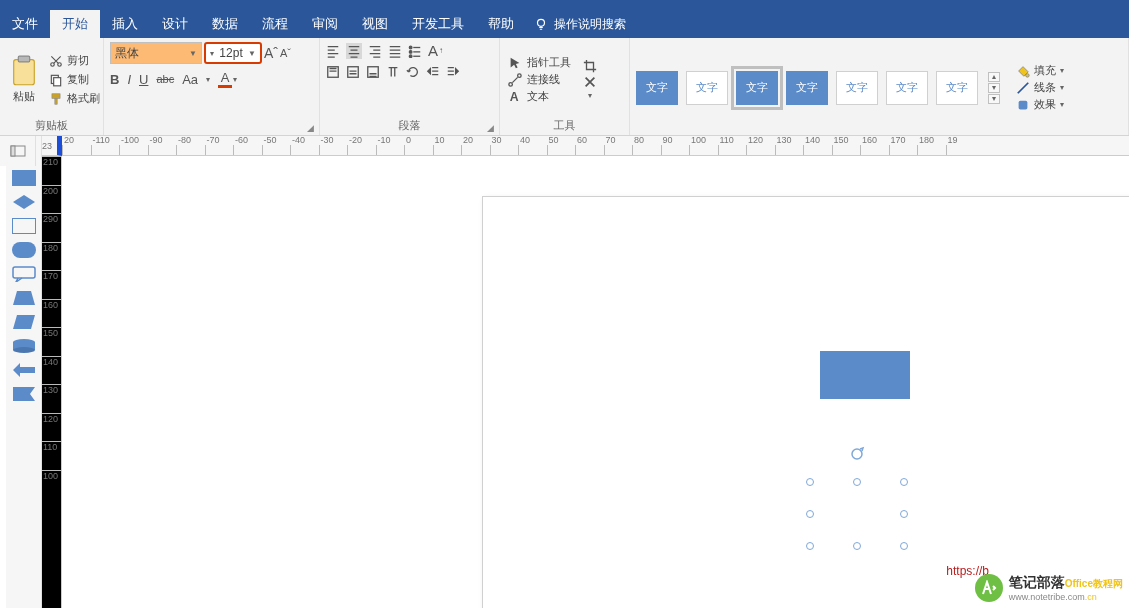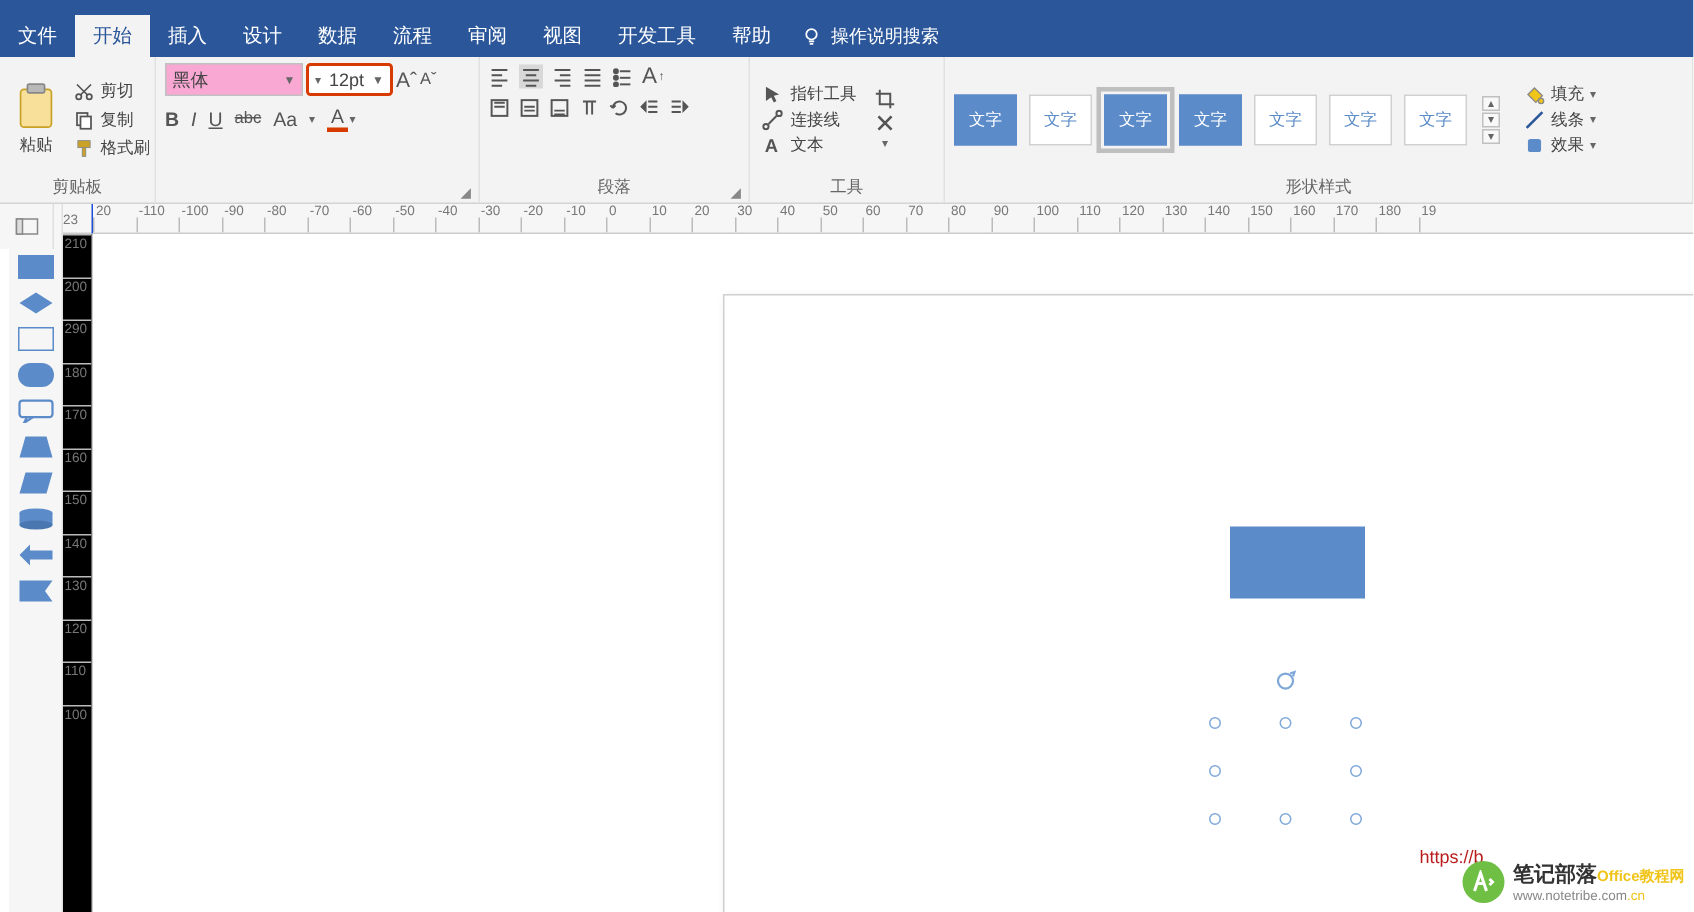--- a/index.html
+++ b/index.html
@@ -26,21 +26,21 @@
   .clip-paste { display: flex; flex-direction: column; align-items: center; gap: 2px; padding: 2px 4px; cursor: pointer; }
   .clip-paste svg { width: 28px; height: 32px; }
   .clip-paste span { font-size: 11px; }
   .clip-side { display: flex; flex-direction: column; gap: 2px; }
   .clip-side .btn { display: flex; align-items: center; gap: 4px; font-size: 11px; padding: 1px 3px; cursor: pointer; white-space: nowrap; }
   .clip-side svg { width: 14px; height: 14px; }
 
   
   .font-body { flex-direction: column; align-items: flex-start; gap: 6px; }
   .font-row1 { display: flex; align-items: center; gap: 2px; }
-  .font-name { width: 92px; height: 22px; border: 1px solid #c0c0c0; background: #f9a8d4; display: flex; align-items: center; padding: 0 4px; font-size: 12px; justify-content: space-between; }
+  .font-name { width: 92px; height: 22px; border: 1px solid #c0c0c0; background: #fdba74; display: flex; align-items: center; padding: 0 4px; font-size: 12px; justify-content: space-between; }
   .font-size { width: 58px; height: 22px; border: 2px solid #d83b01; border-radius: 3px; background: #fff; display: flex; align-items: center; padding: 0 4px; font-size: 12px; justify-content: space-between; }
   .caret { font-size: 8px; color: #666; }
   .font-row2 { display: flex; align-items: center; gap: 8px; font-size: 13px; }
   .ico-btn { cursor: pointer; color: #555; display: inline-flex; align-items: center; gap: 1px; }
   .ico-btn.small svg { width: 14px; height: 14px; }
   .font-color-btn { display: inline-flex; align-items: center; gap: 1px; }
   .font-color-btn .swatch { width: 14px; height: 3px; background: #d83b01; }
 
   
   .para-body { flex-direction: column; gap: 6px; align-items: flex-start; }
@@ -70,21 +70,21 @@
   .stencil { width: 36px; background: #f6f6f6; border-right: 1px solid #e0e0e0; display: flex; flex-direction: column; align-items: center; gap: 8px; padding-top: 34px; }
   .stencil-hdr { position: absolute; top: 0; left: 0; width: 36px; height: 30px; display:flex; align-items:center; justify-content:center; border-right:1px solid #e0e0e0; background:#f6f6f6;}
   .stencil .shape { width: 24px; height: 16px; cursor: pointer; }
 
   .canvas-area { flex: 1; position: relative; background: #fff; overflow: hidden; }
   .h-ruler { position: absolute; top: 0; left: 20px; right: 0; height: 20px; background: #f6f6f6; border-bottom: 1px solid #ccc; display: flex; align-items: flex-end; font-size: 9px; color: #777; overflow: hidden; }
   .h-ruler .tick { width: 28.5px; flex: 0 0 28.5px; border-left: 1px solid #bbb; height: 10px; position: relative; }
   .h-ruler .tick span { position: absolute; top: -10px; left: 1px; white-space: nowrap; }
   .v-ruler { position: absolute; top: 20px; left: 0; width: 20px; bottom: 0; background: #000000; border-right: 1px solid #ccc; display: flex; flex-direction: column; font-size: 9px; color: #777; overflow: hidden; }
   .v-ruler .tick { height: 28.5px; flex: 0 0 28.5px; border-top: 1px solid #bbb; writing-mode: horizontal-tb; padding-left: 1px; }
-  .ruler-corner { position: absolute; top: 0; left: 0; width: 20px; height: 20px; background: #f6f6f6; border-right: 1px solid #1d4ed8; border-bottom: 1px solid #ccc; font-size:9px; color:#777; line-height:20px;}
+  .ruler-corner { position: absolute; top: 0; left: 0; width: 20px; height: 20px; background: #f6f6f6; border-right: 5px solid #1d4ed8; border-bottom: 1px solid #ccc; font-size:9px; color:#777; line-height:20px;}
 
   .page { position: absolute; top: 60px; left: 440px; width: 680px; height: 540px; background: #fff; border: 1px solid #d0d0d0; box-shadow: 2px 2px 6px rgba(0,0,0,0.1); }
 
   .shape-rect { position: absolute; background: #5b8bc9; color: #fff; display: flex; align-items: center; justify-content: center; font-size: 13px; }
   .shape-diamond { position: absolute; width: 72px; height: 48px; }
   .shape-diamond .txt { position: absolute; inset: 0; display: flex; align-items: center; justify-content: center; color: #fff; font-size: 12px; }
   .sel-handle { position: absolute; width: 8px; height: 8px; border-radius: 50%; background: #fff; border: 1.5px solid #7fa8d9; }
   .rotate-handle { position: absolute; width: 16px; height: 16px; }
 
   .watermark { position: absolute; right: 6px; bottom: 6px; display: flex; align-items: flex-start; gap: 6px; font-size: 14px; color: #333; }
@@ -344,21 +344,20 @@
         </div>
         <div class="btn">
           <svg viewBox="0 0 16 16" fill="#5b8bc9">
               <rect x="3" y="3" width="10" height="10" rx="2"></rect>
             </svg>
           <span>效果</span>
             <span class="caret">▾</span>
         </div>
       </div>
     </div>
-    <div class="group-label">形状样式</div>
   </div>
 </div>
 
 <div class="workspace">
   <div class="stencil-hdr">
     <svg width="16" height="12">
         <rect x="1" y="1" width="14" height="10" fill="none" stroke="#888"></rect>
         <rect x="1" y="1" width="4" height="10" fill="#ddd" stroke="#888"></rect>
       </svg>
   </div>

